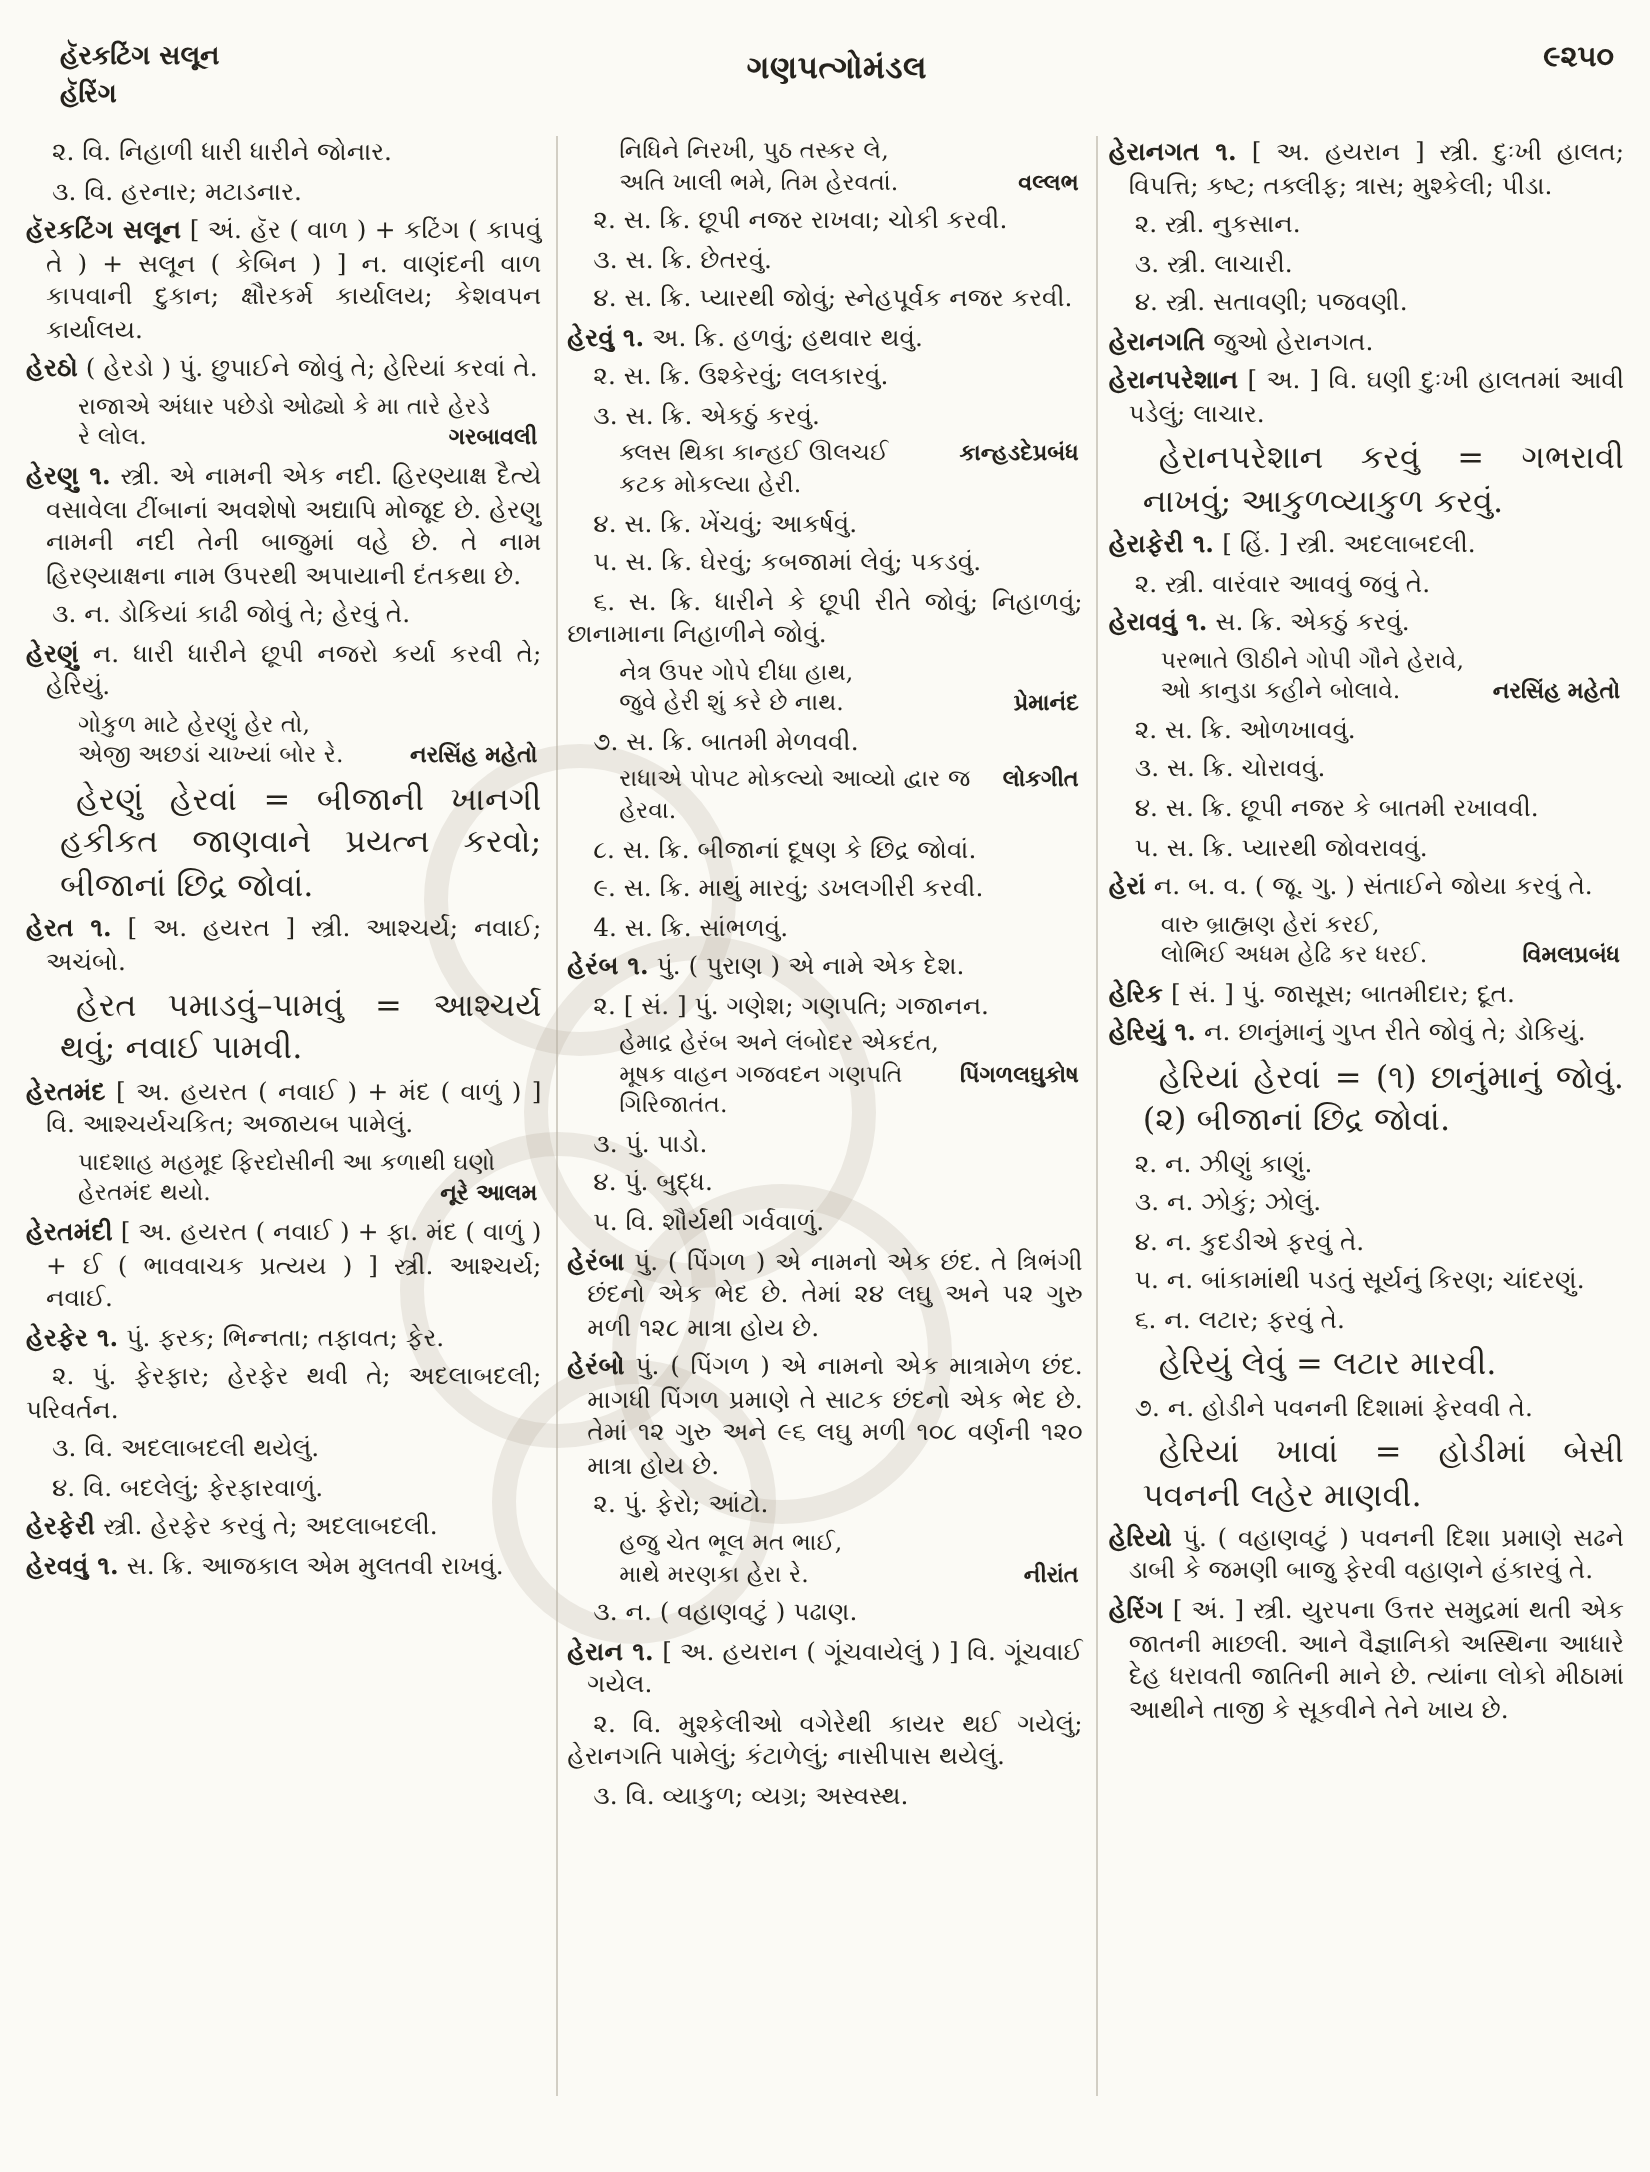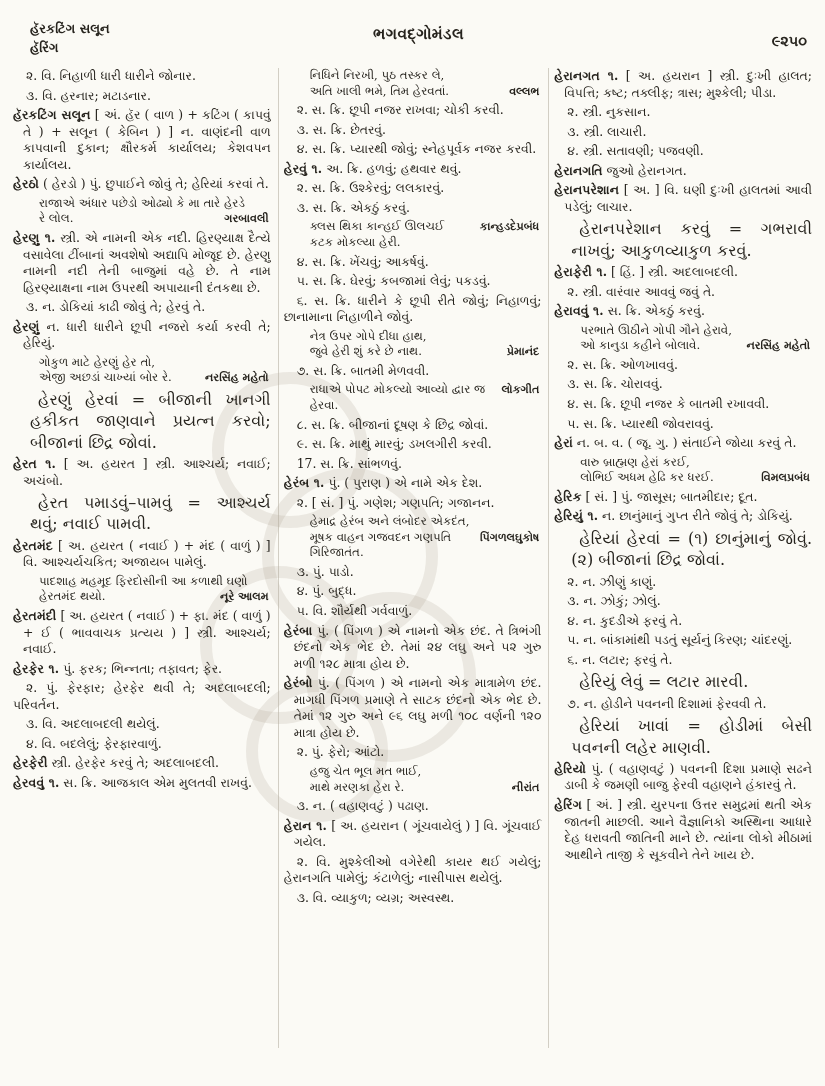--- a/index.html
+++ b/index.html
@@ -18,21 +18,21 @@
     -webkit-font-smoothing:antialiased;
   }
   .page{position:absolute;inset:0;}
 
   
   .header{position:absolute;top:20px;left:30px;right:18px;height:46px;z-index:2;}
   .rh-left{position:absolute;left:0;top:0;font-weight:bold;font-size:13px;line-height:1.45;}
   .rh-left div{white-space:nowrap;}
   .rh-center{position:absolute;left:50%;transform:translateX(-50%);top:4px;
     font-weight:bold;font-size:15.5px;letter-spacing:.3px;white-space:nowrap;}
-  .rh-right{position:absolute;right:0;top:12px;font-weight:bold;font-size:14.5px;}
+  .rh-right{position:absolute;right:0;top:0;font-weight:bold;font-size:14.5px;}
 
   
   .wm{position:absolute;border-radius:50%;border:12px solid var(--wm);z-index:0;}
   .wm1{left:212px;top:372px;width:132px;height:132px;}
   .wm2{left:262px;top:468px;width:152px;height:152px;}
   .wm3{left:200px;top:566px;width:134px;height:134px;}
   .wm4{left:306px;top:592px;width:146px;height:146px;}
   .wm5{left:246px;top:680px;width:118px;height:118px;}
 
   
@@ -55,21 +55,21 @@
 </head>
 <body>
 
 <div class="page">
 
   <div class="header">
     <div class="rh-left">
       <div>હૅરકટિંગ સલૂન</div>
       <div>હૅરિંગ</div>
     </div>
-    <div class="rh-center">ભગવદ્ગોમંડલ</div>
+    <div class="rh-center">ગણપત્ગોમંડલ</div>
     <div class="rh-right">૯૨૫૦</div>
   </div>
 
   <div class="wm wm1"></div>
   <div class="wm wm2"></div>
   <div class="wm wm3"></div>
   <div class="wm wm4"></div>
   <div class="wm wm5"></div>
 
   <div class="columns">
@@ -126,21 +126,21 @@
         <div class="blk quote">
           <div class="qline">નેત્ર ઉપર ગોપે દીધા હાથ,</div>
           <div class="qline"><span class="attr">પ્રેમાનંદ</span>જુવે હેરી શું કરે છે નાથ.</div>
         </div>
         <p class="blk sense">૭. સ. ક્રિ. બાતમી મેળવવી.</p>
         <div class="blk quote">
           <div class="qline"><span class="attr">લોકગીત</span>રાધાએ પોપટ મોકલ્યો આવ્યો દ્વાર જ હેરવા.</div>
         </div>
         <p class="blk sense">૮. સ. ક્રિ. બીજાનાં દૂષણ કે છિદ્ર જોવાં.</p>
         <p class="blk sense">૯. સ. ક્રિ. માથું મારવું; ડખલગીરી કરવી.</p>
-        <p class="blk sense">17. સ. ક્રિ. સાંભળવું.</p>
+        <p class="blk sense">4. સ. ક્રિ. સાંભળવું.</p>
         <p class="blk entry"><b class="hw">હેરંબ ૧.</b> પું. ( પુરાણ ) એ નામે એક દેશ.</p>
         <p class="blk sense">૨. [ સં. ] પું. ગણેશ; ગણપતિ; ગજાનન.</p>
         <div class="blk quote">
           <div class="qline">હેમાદ્ર હેરંબ અને લંબોદર એકદંત,</div>
           <div class="qline"><span class="attr">પિંગળલઘુકોષ</span>મૂષક વાહન ગજવદન ગણપતિ ગિરિજાતંત.</div>
         </div>
         <p class="blk sense">૩. પું. પાડો.</p>
         <p class="blk sense">૪. પું. બુદ્ધ.</p>
         <p class="blk sense">૫. વિ. શૌર્યથી ગર્વવાળું.</p>
         <p class="blk entry"><b class="hw">હેરંબા</b> પું. ( પિંગળ ) એ નામનો એક છંદ. તે ત્રિભંગી છંદનો એક ભેદ છે. તેમાં ૨૪ લઘુ અને ૫૨ ગુરુ મળી ૧૨૮ માત્રા હોય છે.</p>

